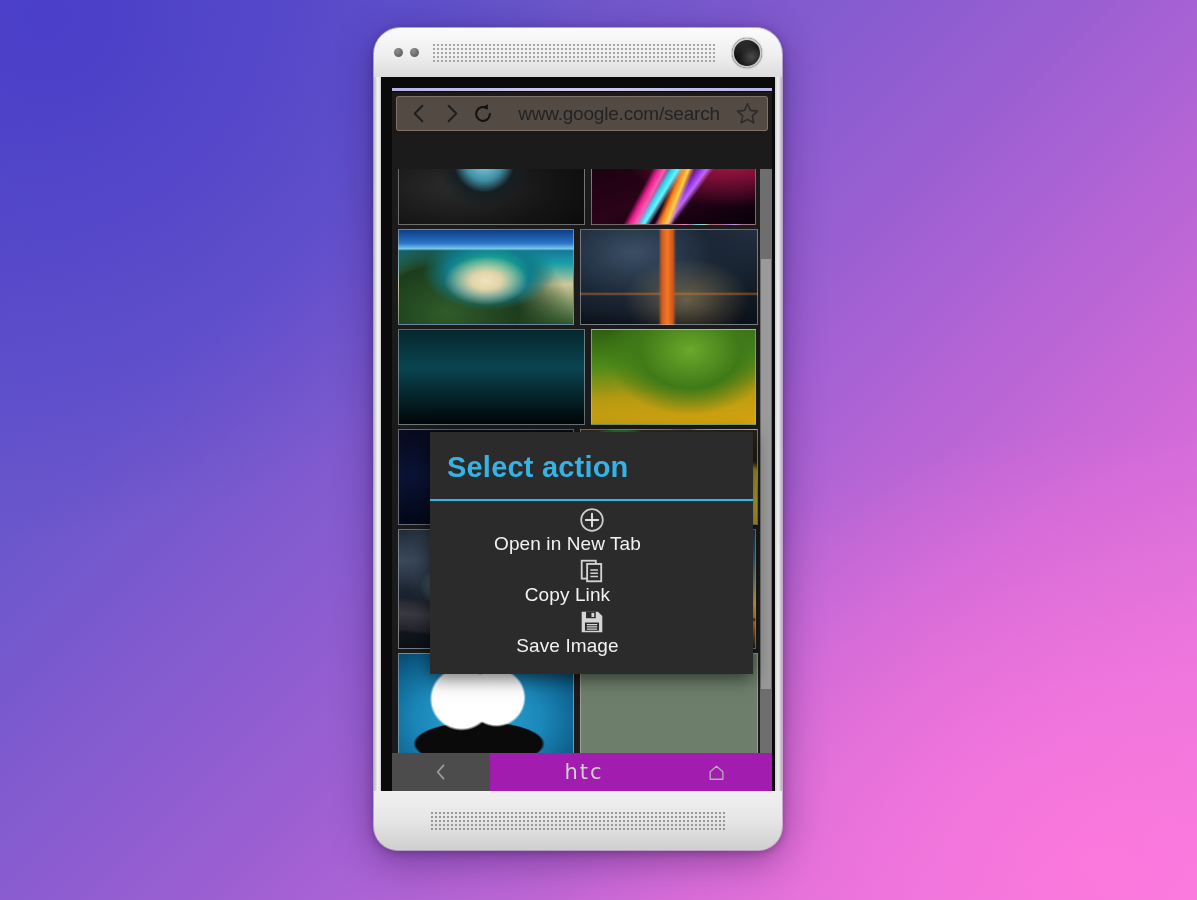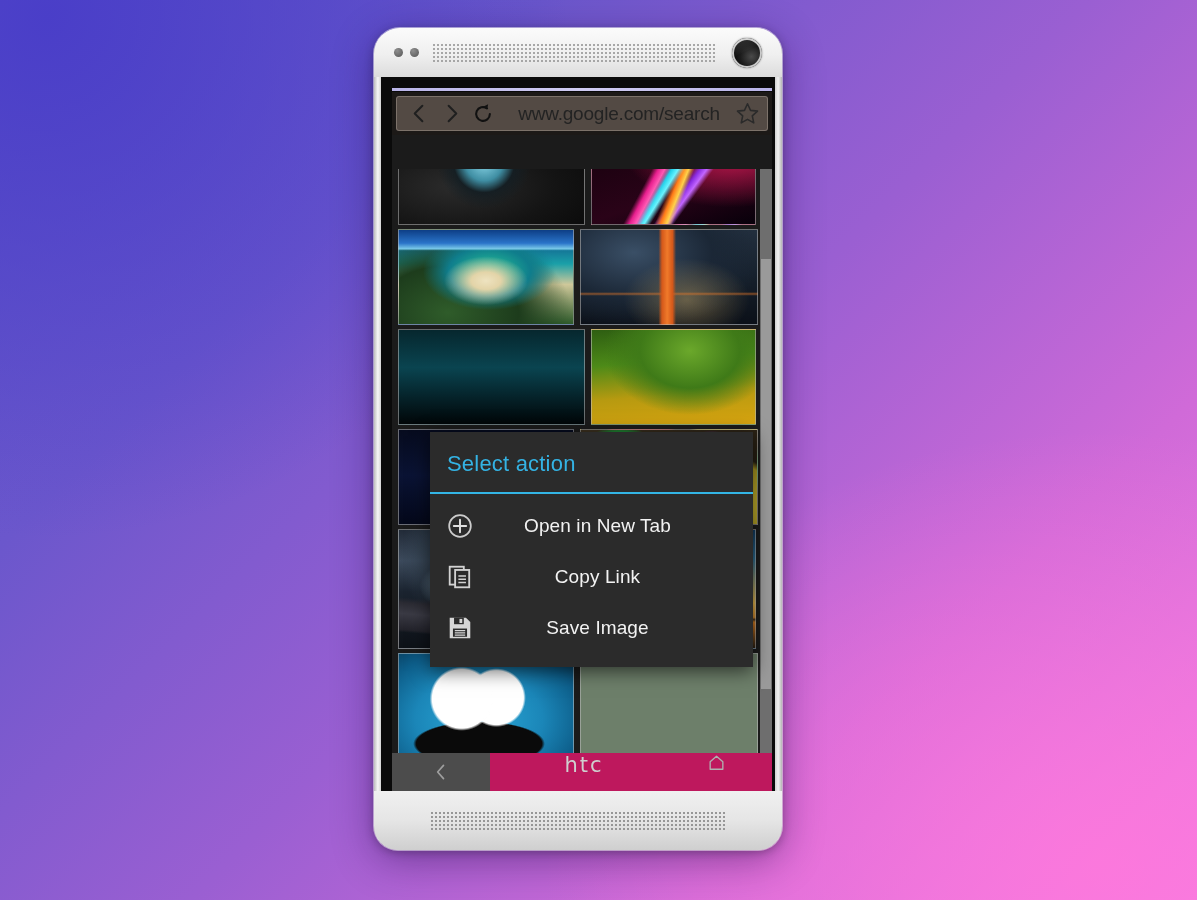--- a/index.html
+++ b/index.html
@@ -356,34 +356,36 @@
     position: absolute;
     left: 38px;
     top: 263px;
     width: 323px;
     background: #2b2b2b;
     z-index: 10;
     box-shadow: 0 4px 18px rgba(0,0,0,0.6);
   }
   .dialog-title {
     color: #34b3e4;
-    font-size: 22px;
+    font-size: 29px;
     padding: 19px 0 15px 17px;
     letter-spacing: 0.2px;
+    font-weight: bold;
   }
   .dialog-divider {
     height: 2px;
     background: #33b5e5;
   }
   .dialog-body { padding: 6px 0 14px 0; }
   .menu-item {
     display: flex;
     align-items: center;
     height: 51px;
     position: relative;
+    flex-direction: column;
   }
   .menu-icon {
     width: 60px;
     flex: 0 0 auto;
     display: flex;
     align-items: center;
     justify-content: center;
     color: #d6d6d6;
   }
   .menu-icon svg { display:block; }
@@ -394,23 +396,23 @@
     font-size: 19px;
     padding-right: 48px;
     letter-spacing: 0.1px;
   }
 
   
   .navbar {
     position: absolute;
     left: 0; right: 0; bottom: 0;
     height: 38px;
-    background: #be185d;
-    display: flex;
-    align-items: flex-start;
+    background: #a21caf;
+    display: flex;
+    align-items: center;
     z-index: 12;
   }
   .nav-back-zone {
     width: 98px;
     height: 100%;
     background: #4c4c4c;
     display:flex; align-items:center; justify-content:center;
     flex: 0 0 auto;
   }
   .nav-logo {

